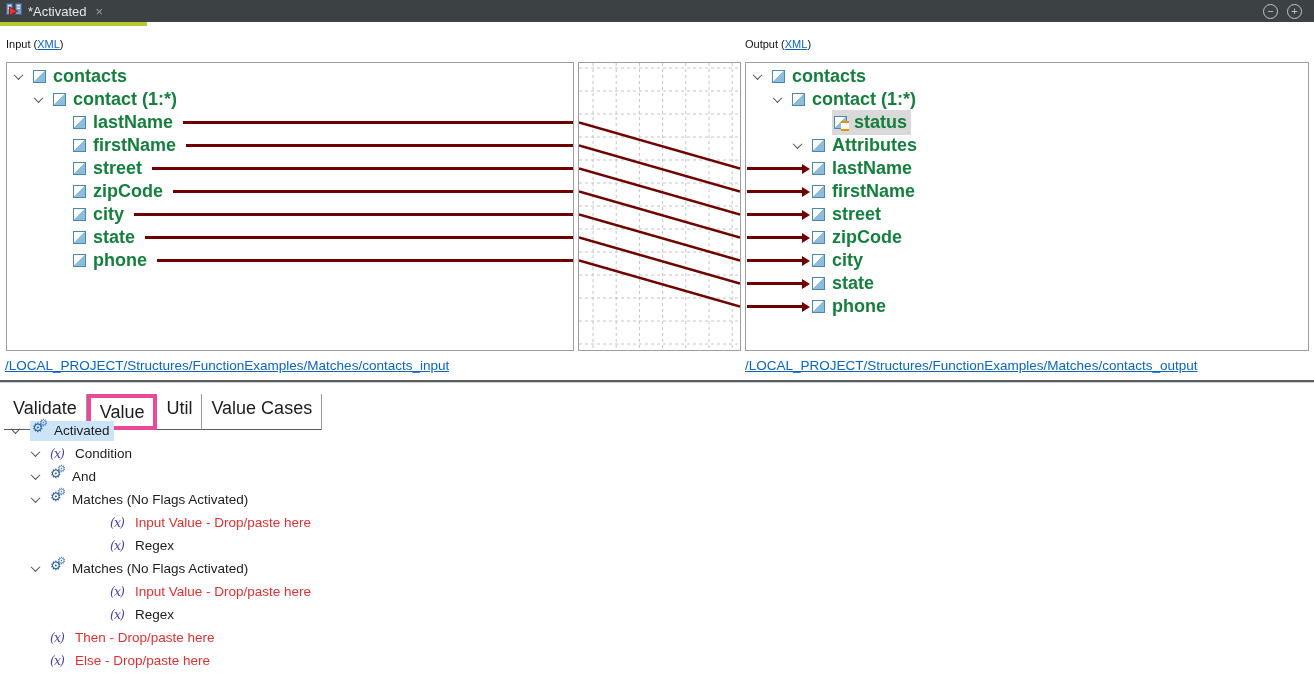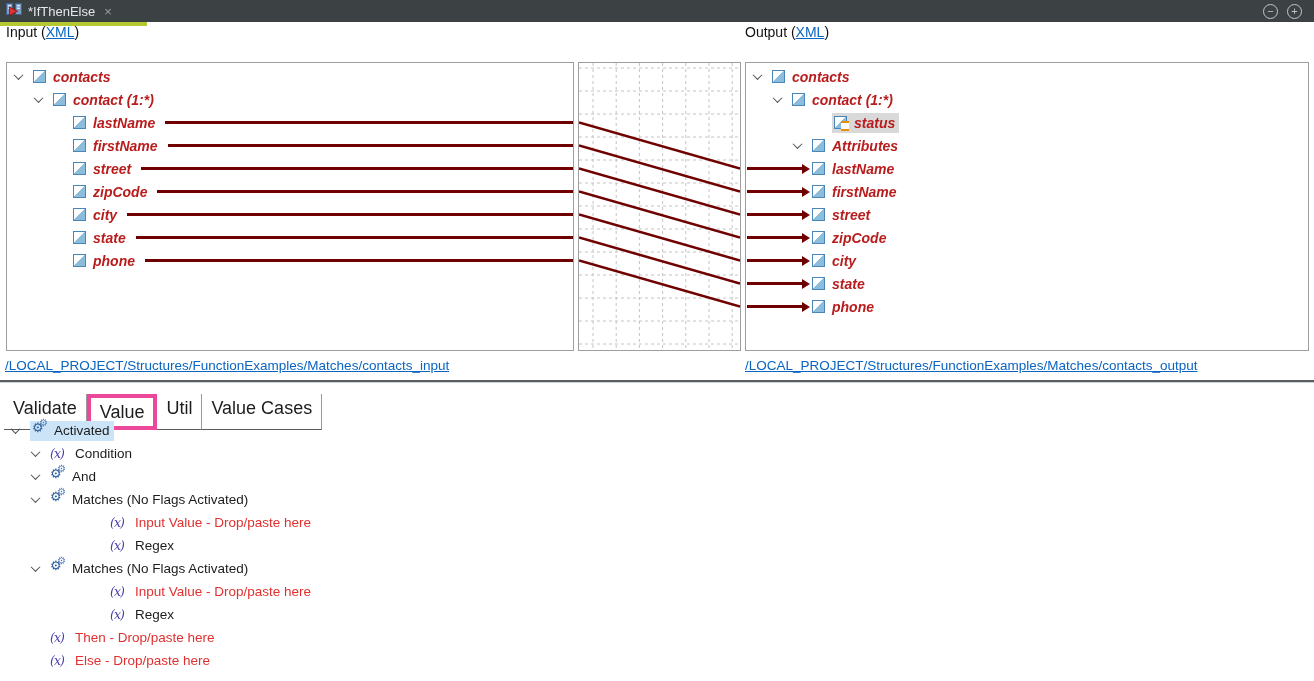--- a/index.html
+++ b/index.html
@@ -17,21 +17,21 @@
           display:flex;align-items:center}
   .doc-tab{display:flex;align-items:center;height:100%;padding:0 8px 0 6px;gap:6px}
   .doc-tab-title{color:#e4e7ea;font-size:13px;white-space:nowrap}
   .doc-tab-close{color:#9aa0a5;font-size:13px;line-height:1;margin-left:3px;cursor:default}
   .win-controls{margin-left:auto;display:flex;gap:9px;padding-right:12px}
   .circle-btn{width:15px;height:15px;border:1px solid #c2c7cc;border-radius:50%;
               color:#c2c7cc;font-size:11px;line-height:13px;text-align:center}
   .green-underline{position:absolute;top:22px;left:0;width:147px;height:4px;background:var(--accent-green)}
 
   
-  .pane-header{position:absolute;top:24px;font-size:14px;color:#111;white-space:nowrap}
+  .pane-header{position:absolute;top:38px;font-size:11px;color:#111;white-space:nowrap}
   #input-header{left:6px} #output-header{left:745px}
   .xml-link{color:var(--link);text-decoration:underline;cursor:pointer}
 
   
   .panel{position:absolute;top:62px;height:289px;border:1px solid var(--panel-border);
          background:#fff;padding-top:2px;overflow:hidden}
   #input-panel{left:6px;width:568px}
   #grid-panel{left:578px;width:163px;padding:0}
   #output-panel{left:745px;width:564px}
   #grid-svg{position:absolute;top:0;left:0}
@@ -41,21 +41,21 @@
   .chev{width:18px;flex:none;display:flex;align-items:center}
   .chev i{display:block;width:7px;height:7px;border-right:1.6px solid #4f4f4f;
           border-bottom:1.6px solid #4f4f4f;transform:rotate(45deg) translate(-1px,-1px)}
   .rowbody{display:flex;align-items:center;padding:2px 4px 2px 0;flex:none}
   .rowbody.hl-gray{background:var(--sel-gray);padding-left:2px}
   .rowbody.hl-blue{background:var(--sel-blue);padding-left:2px}
   .elicon{width:13px;height:13px;flex:none;border:1px solid #4a86b8;margin-right:7px;
           background:linear-gradient(135deg,#ffffff 0 49%,#8cbedb 49% 100%);position:relative}
   .elicon.attr::after{content:"";position:absolute;right:-3px;bottom:-3px;width:8px;height:6px;
           background:#fff;border-top:2px solid #e89000;border-bottom:2px solid #e89000}
-  .tlabel{font-size:14px;font-weight:bold;font-style:italic;color:#b91c1c;white-space:nowrap}
+  .tlabel{font-size:18px;font-weight:bold;color:#15803d;white-space:nowrap}
   .wire{flex:1;height:2.5px;background:var(--wire);margin-left:6px}
   .in-arrow{position:absolute;left:1px;top:50%;margin-top:-1.2px;width:56px;height:2.5px;
             background:var(--wire)}
   .in-arrow::after{content:"";position:absolute;right:-7px;top:-3.8px;width:0;height:0;
             border-left:8px solid var(--wire);border-top:5px solid transparent;
             border-bottom:5px solid transparent}
 
   
   .path-link{position:absolute;top:358px;font-size:13.5px;color:var(--link);
              text-decoration:underline;white-space:nowrap;cursor:pointer}
@@ -93,21 +93,21 @@
       <svg width="16" height="14" viewBox="0 0 16 14">
         <rect x="0.5" y="1.5" width="6" height="11" fill="#7a9dc8" stroke="#42628c"></rect>
         <rect x="2" y="3" width="3" height="1.4" fill="#dbe6f2"></rect>
         <rect x="2" y="5.6" width="3" height="1.4" fill="#dbe6f2"></rect>
         <rect x="9.5" y="1.5" width="6" height="11" fill="#7a9dc8" stroke="#42628c"></rect>
         <rect x="11" y="3" width="3" height="1.4" fill="#dbe6f2"></rect>
         <rect x="11" y="5.6" width="3" height="1.4" fill="#dbe6f2"></rect>
         <path d="M3.5 5 L11.5 9.2 L3.5 13.6 Z" fill="#e03333" stroke="#8a1010" stroke-width="0.8"></path>
       </svg>
     </span>
-    <span class="doc-tab-title">*IfThenElse</span>
+    <span class="doc-tab-title">*Activated</span>
     <span class="doc-tab-close">×</span>
   </div>
   <div class="win-controls">
     <div class="circle-btn">−</div>
     <div class="circle-btn">+</div>
   </div>
 </div>
 <div class="green-underline"></div>
 
 <div class="pane-header" id="input-header"><span>Input (</span><span class="xml-link">XML</span><span>)</span></div>

